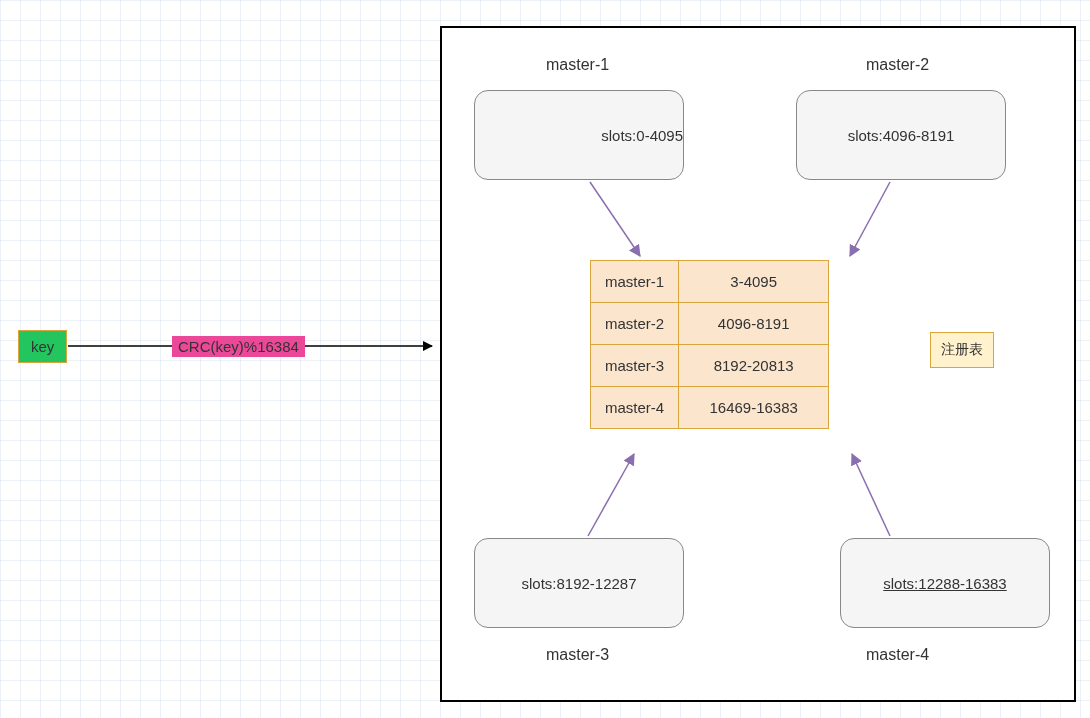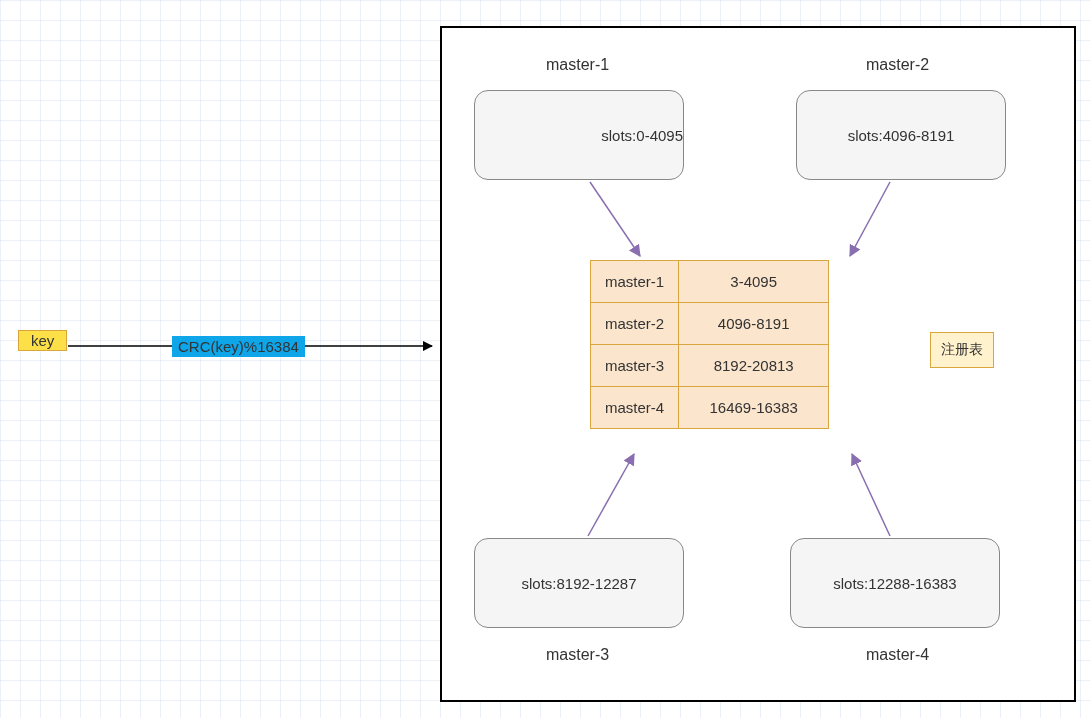--- a/index.html
+++ b/index.html
@@ -18,28 +18,28 @@
     position: absolute;
     inset: 0;
     background-image:
       linear-gradient(to right, rgba(180,200,230,0.25) 1px, transparent 1px),
       linear-gradient(to bottom, rgba(180,200,230,0.25) 1px, transparent 1px);
     background-size: 20px 20px;
   }
   .abs { position: absolute; }
   .key-box {
     border: 1px solid #d9a63e;
-    background: #fde047;
-    padding: 1px 12px;
+    background: #22c55e;
+    padding: 7px 12px;
     display: flex;
     align-items: flex-start;
     justify-content: center;
   }
   .edge-label {
-    background: #0ea5e9;
+    background: #ec4899;
     padding: 2px 6px;
   }
   .container-box {
     border: 2px solid #000;
     background: #fff;
   }
   .master-label {
     font-size: 16px;
     white-space: nowrap;
   }
@@ -112,21 +112,21 @@
   <span>slots:4096-8191</span>
 </div>
 
 <div class="abs slot-box" style="left:474px; top:538px; width:210px; height:90px;">
   <span>slots:8192-12287</span>
 </div>
 <div class="abs master-label" style="left:546px; top:646px;">
   <span>master-3</span>
 </div>
 
-<div class="abs slot-box" style="left:790px; top:538px; width:210px; height:90px;">
+<div class="abs slot-box" style="left:840px; top:538px; width:210px; height:90px;text-decoration:underline;">
   <span>slots:12288-16383</span>
 </div>
 <div class="abs master-label" style="left:866px; top:646px;">
   <span>master-4</span>
 </div>
 
 <table class="abs reg-table" style="left:590px; top:260px;">
   <tbody>
       <tr>
     <td>master-1</td>

